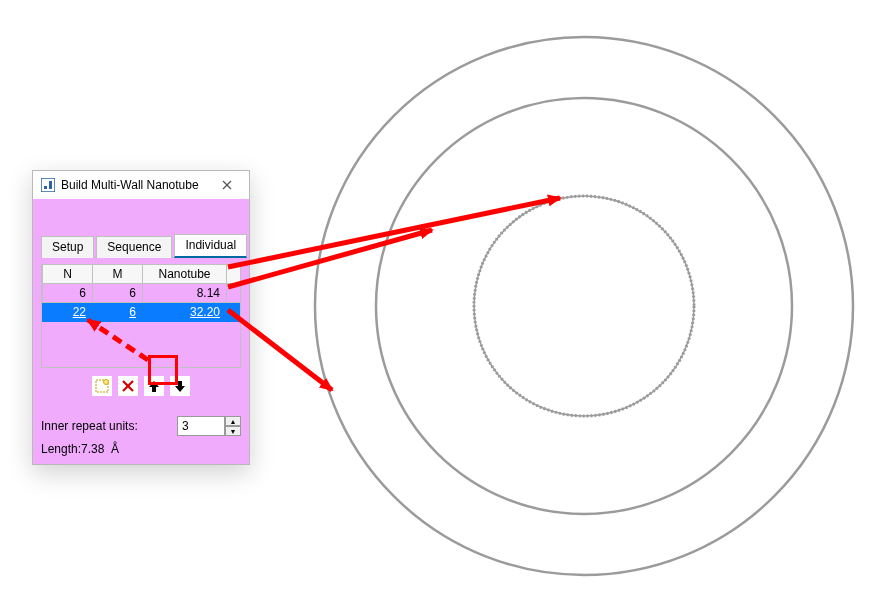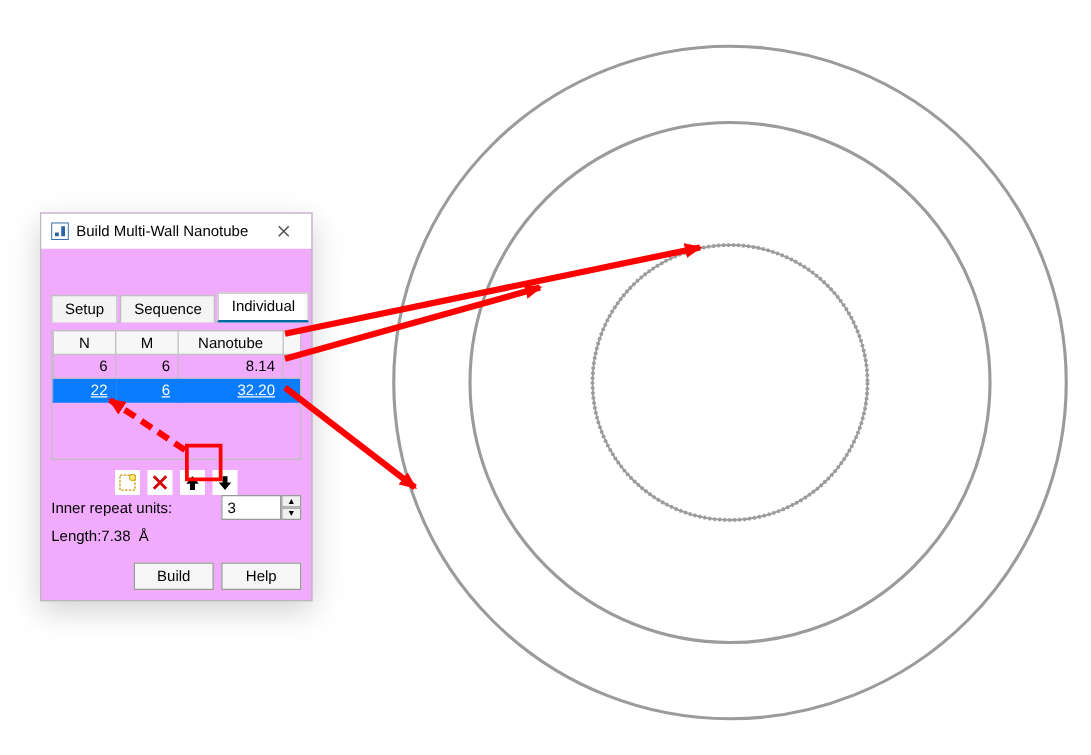--- a/index.html
+++ b/index.html
@@ -116,21 +116,21 @@
     display: inline-flex;
     align-items: center;
     justify-content: center;
     font-size: 14px;
     background: #fff;
     line-height: 1;
   }
   .row-field {
     display: flex;
     align-items: center;
-    margin-top: 0;
+    margin-top: 20px;
   }
   .row-field label { flex: 1; }
   .spin-wrap {
     display: flex;
     align-items: stretch;
   }
   .spin-wrap input {
     width: 48px;
     height: 20px;
     border: 1px solid #999;
@@ -291,24 +291,20 @@
     </div>
 
     <div class="length-row">
       <span>Length:</span>
       <span>
         <span>7.38</span>
         &nbsp;<span>Å</span>
       </span>
     </div>
 
-    <div class="btnrow">
-      <div class="btn">Build</div>
-      <div class="btn">Help</div>
-    </div>
   </div>
 </div>
 
 <div class="highlight-box" style="left:148px; top:355px; width:30px; height:30px;"></div>
 
 <svg class="overlay" width="873" height="604">
   <defs>
     <marker id="ah" markerWidth="14" markerHeight="12" refX="12" refY="6" orient="auto" markerUnits="userSpaceOnUse">
       <path d="M0,0 L14,6 L0,12 Z" fill="#ff0000"></path>
     </marker>

